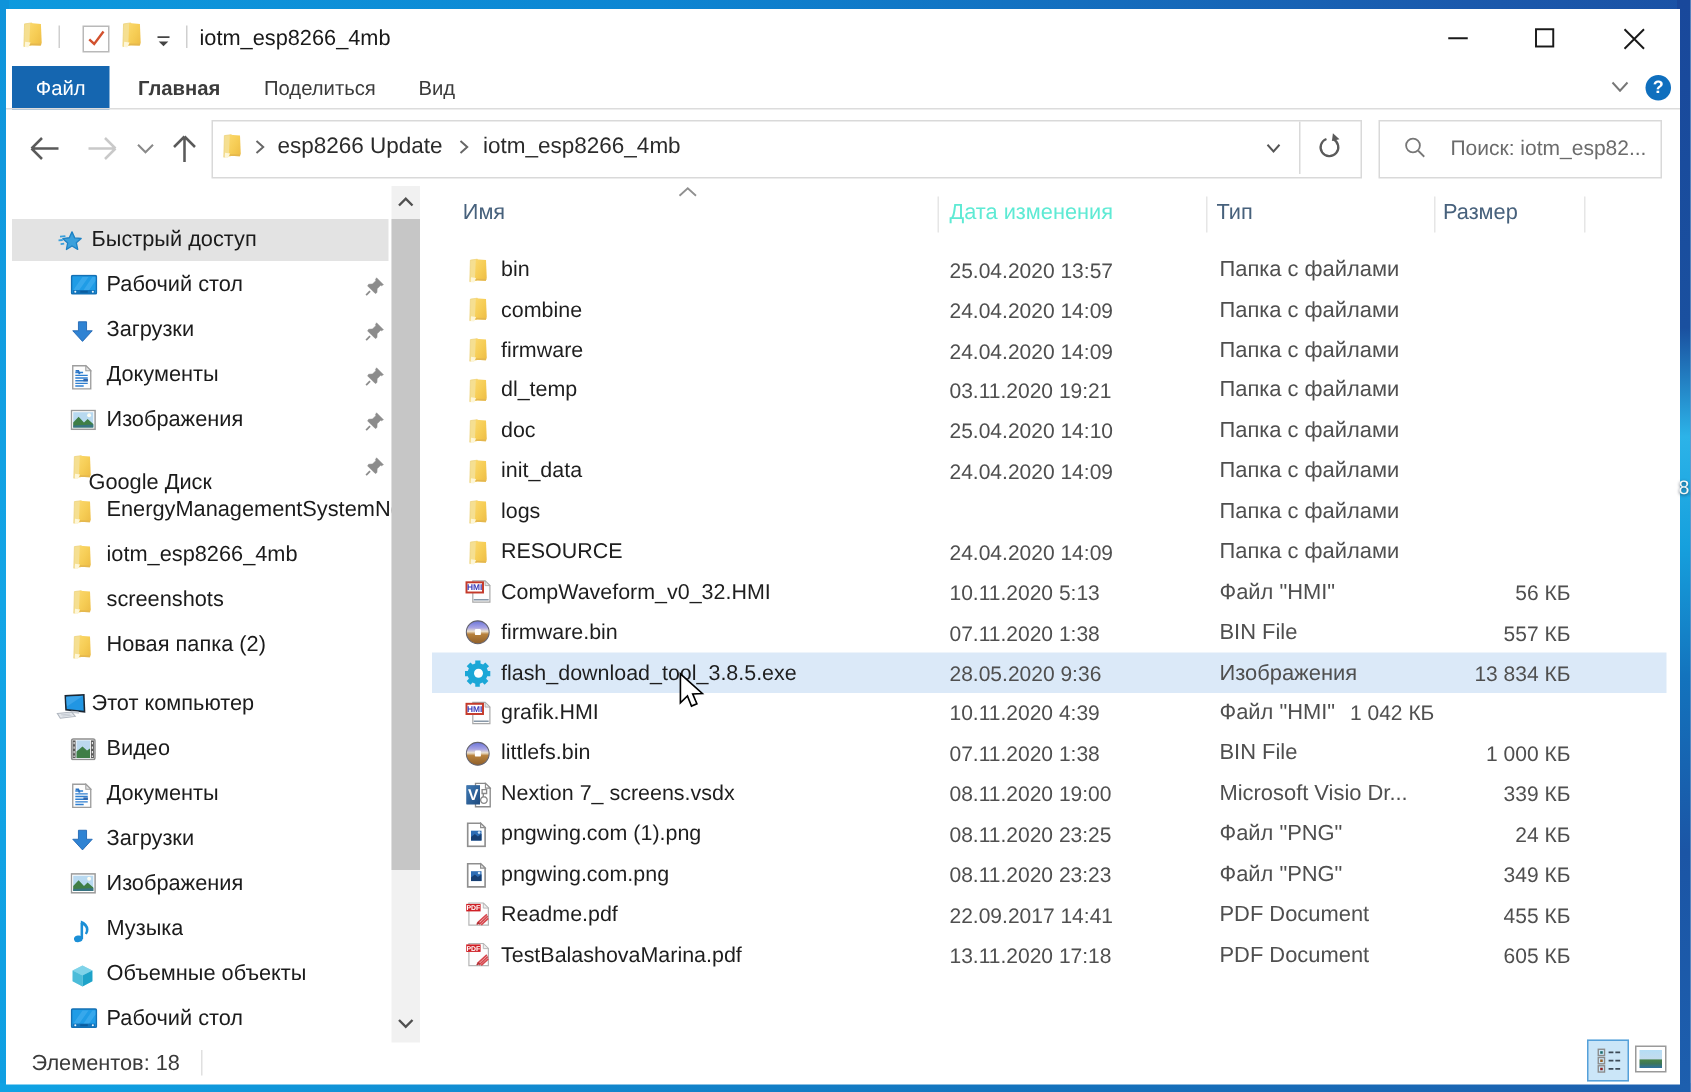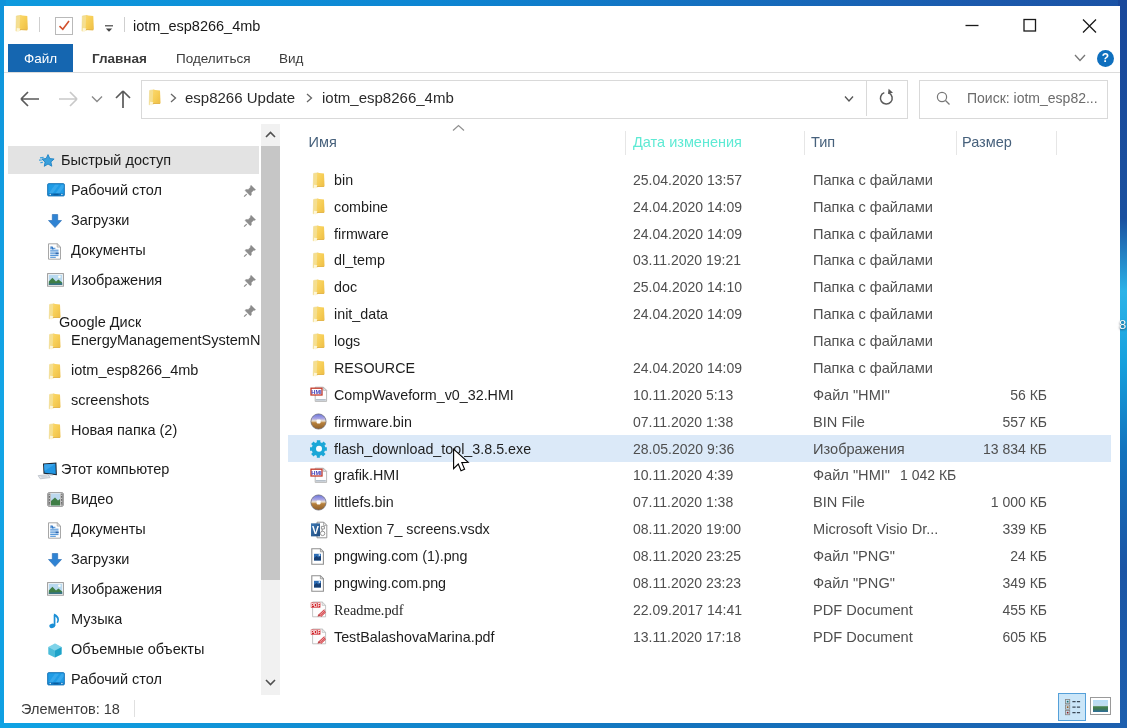--- a/index.html
+++ b/index.html
@@ -290,21 +290,21 @@
 <path d="M12.2 1 l3.4 3.4 h-3.4 Z" fill="#eee" stroke="#b5b5b5" stroke-width="0.6"></path>
 <rect x="0.8" y="1.6" width="9.6" height="5" fill="#cf1f25"></rect>
 <text x="5.6" y="5.9" font-family="Liberation Sans,sans-serif" font-size="4.6" font-weight="bold" fill="#fff" text-anchor="middle">PDF</text>
 <g stroke="#d6474d" stroke-width="1.1">
 <path d="M8.2 14.4 L14.6 8.6"></path>
         <path d="M9.4 15.2 L15.2 9.8"></path>
         <path d="M10.8 15.6 L15.5 11.2"></path>
 </g>
 <path d="M7.6 14.9 l1.6-1.5 0.9 1.1 -2.2 1.2 Z" fill="#b03035"></path>
 </svg></div>
-<div class="txt" style="left:334px;top:601.8px;font-size:14.3px;color:#1e1e1e;font-family:Liberation Serif, serif;">Readme.pdf</div>
+<div class="txt" style="left:334px;top:601.8px;font-size:14.3px;color:#1e1e1e;">Readme.pdf</div>
 <div class="txt" style="left:633px;top:601.8px;font-size:14px;color:#4f4f4f;">22.09.2017 14:41</div>
 <div class="txt" style="left:813px;top:601.8px;font-size:14.6px;color:#4f4f4f;">PDF Document</div>
 <div class="txt" style="left:900px;top:601.8px;width:147px;text-align:right;font-size:14px;color:#4f4f4f;">455 КБ</div>
 <div style="position:absolute;left:310px;top:628.3249999999999px;"><svg width="17" height="17" viewBox="0 0 17 17">
 <path d="M2.6 1 h9.6 l3.4 3.4 v11.4 H2.6 Z" fill="#fdfdfd" stroke="#b5b5b5" stroke-width="0.8"></path>
 <path d="M12.2 1 l3.4 3.4 h-3.4 Z" fill="#eee" stroke="#b5b5b5" stroke-width="0.6"></path>
 <rect x="0.8" y="1.6" width="9.6" height="5" fill="#cf1f25"></rect>
 <text x="5.6" y="5.9" font-family="Liberation Sans,sans-serif" font-size="4.6" font-weight="bold" fill="#fff" text-anchor="middle">PDF</text>
 <g stroke="#d6474d" stroke-width="1.1">
 <path d="M8.2 14.4 L14.6 8.6"></path>

